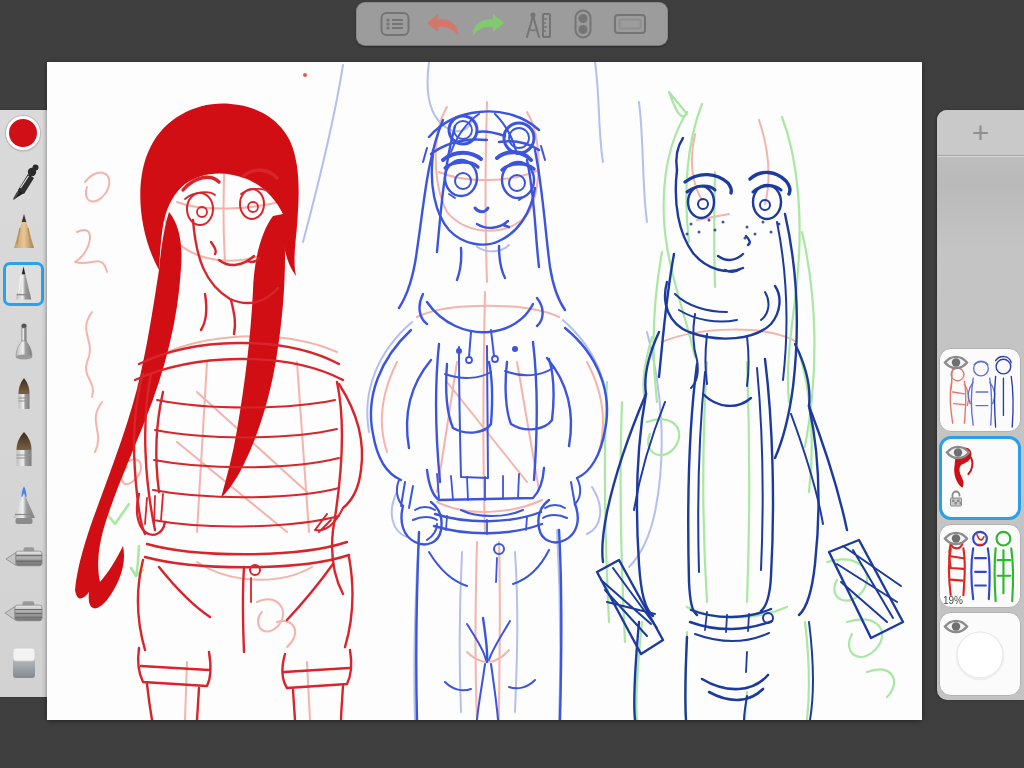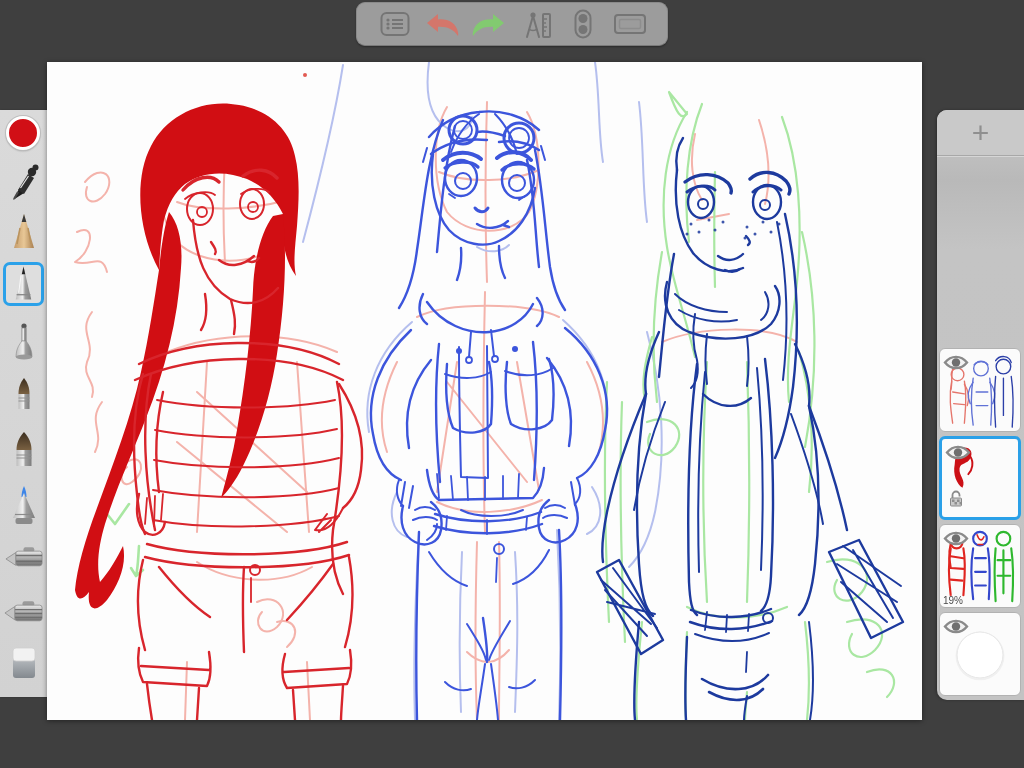--- a/index.html
+++ b/index.html
@@ -44,21 +44,21 @@
   }
   .panel-add {
     position:absolute; top:0; left:0; right:0; height:46px;
     border-radius:10px 0 0 0; background:#c9c9c9;
     border-bottom:1px solid #a8a8a8; box-shadow:0 1px 0 #d6d6d6;
     display:flex; align-items:center; justify-content:center;
     color:#8f8f8f; font-size:30px; font-weight:300; line-height:1;
   }
   .layer-card {
     position:absolute; left:2px; width:82px; height:84px;
-    background:#fbfbfb; border:1px solid #b2b2b2; border-radius:6px; overflow:hidden;
+    background:#fbfbfb; border:1px solid #b2b2b2; border-radius:12px; overflow:hidden;
   }
   .layer-card.selected { border:3px solid #2aa0e8; }
   .layer-eye { position:absolute; left:3px; top:4px; z-index:3; }
   .layer-opacity {
     position:absolute; left:3px; bottom:1px; z-index:3;
     font-size:10px; color:#4a4a4a; text-shadow:0 0 2px #fff;
   }
   .layer-lock { position:absolute; left:7px; bottom:6px; z-index:3; }
   .thumb { position:absolute; inset:0; }
 </style>

